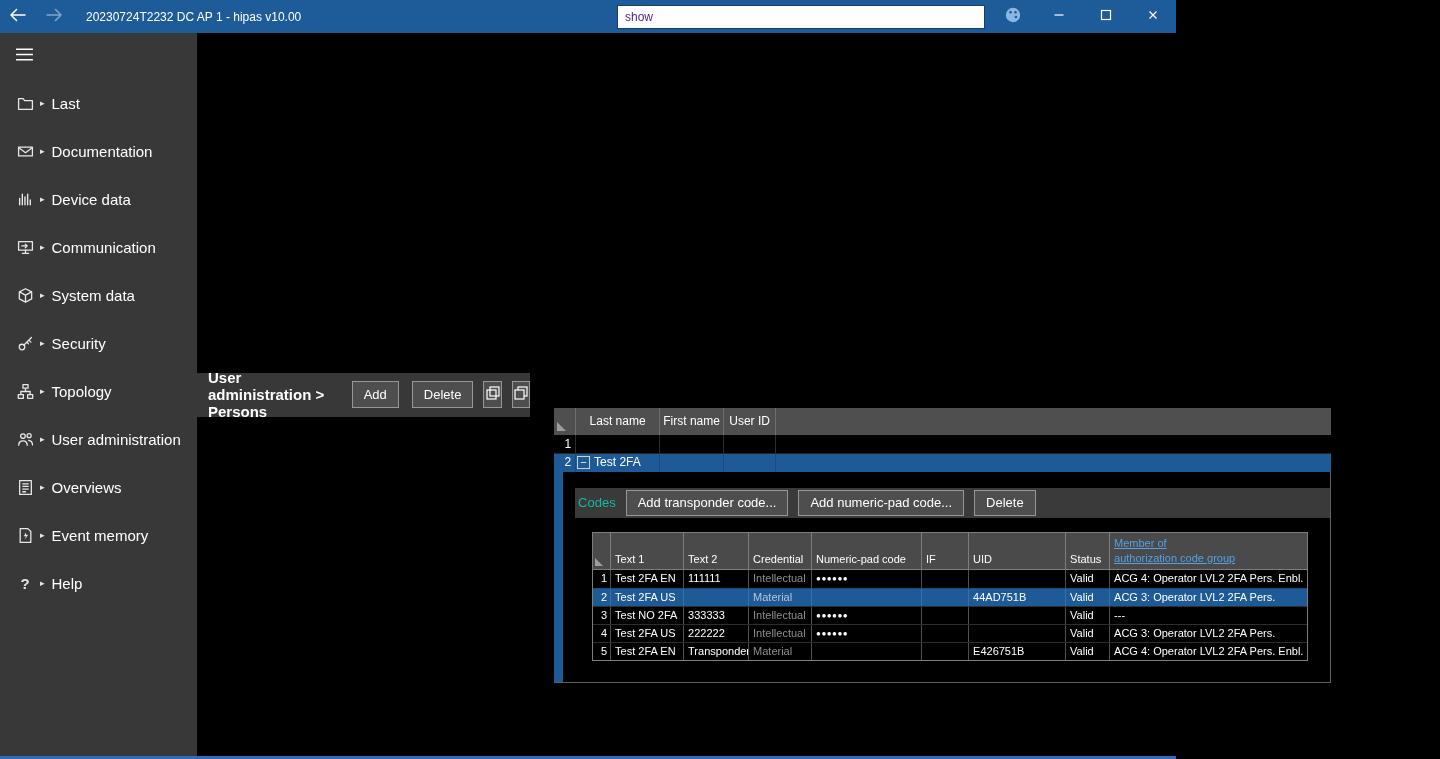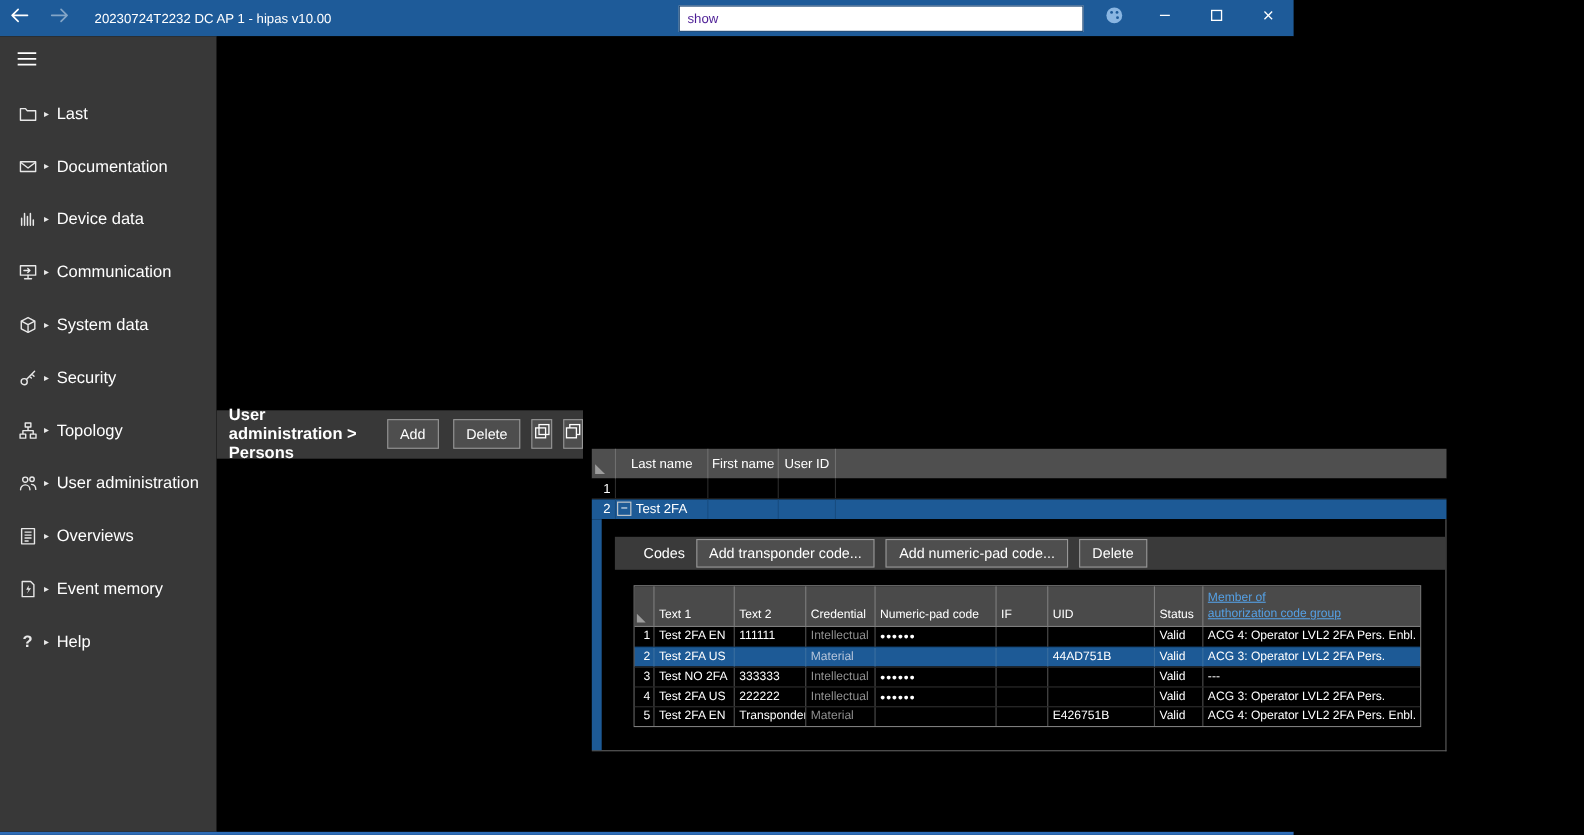--- a/index.html
+++ b/index.html
@@ -36,21 +36,21 @@
   .content-header { flex:0 0 44px; height:44px; background:#383838; display:flex; align-items:center; color:#fff; padding-left:11px; }
   .breadcrumb { font-size:15px; font-weight:bold; margin-right:17px; }
   .btn { background:#4e4e4e; border:1px solid #979797; color:#fff; font-size:13px; height:27px;
     padding:0 11px; display:inline-flex; align-items:center; cursor:pointer; font-family:inherit; white-space:nowrap; }
   .content-header .btn + .btn { margin-left:13px; }
   .icon-btn { width:30px; height:27px; background:#4e4e4e; border:1px solid #979797;
     display:inline-flex; align-items:center; justify-content:center; margin-left:10px; cursor:pointer; }
   .canvas { flex:1; position:relative; background:#000; }
 
   
-  .persons-grid { position:absolute; left:8px; top:13px; width:777px; color:#fff; font-size:12px; }
+  .persons-grid { position:absolute; left:24px; top:13px; width:777px; color:#fff; font-size:12px; }
   .pg-header { display:flex; height:27px; background:#4f4f4f; }
   .pg-h { border-right:1px solid #6f6f6f; display:flex; align-items:center; justify-content:center; }
   .pg-corner { width:22px; position:relative; border-right:1px solid #6f6f6f; }
   .pg-corner::after { content:""; position:absolute; left:3px; bottom:4px;
     border-left:9px solid #9d9d9d; border-top:9px solid transparent; }
   .w-last { width:84px; } .w-first { width:64px; } .w-user { width:52px; }
   .pg-filler { flex:1; }
   .pg-row { display:flex; height:19px; line-height:18px; background:#000; border-bottom:1px solid #262626; }
   .pg-row .cell { border-right:1px solid #2c2c2c; }
   .pg-num { width:22px; text-align:right; padding-right:4px; border-right:1px solid #2c2c2c; }
@@ -59,21 +59,21 @@
   .cell-last { display:flex; align-items:center; padding-left:1px; }
   .expander { flex:0 0 13px; width:13px; height:13px; border:1px solid #cfcfcf; color:#fff;
     font-size:11px; line-height:11px; text-align:center; margin-right:4px; cursor:pointer; }
 
   
   .detail { position:relative; width:777px; height:211px; background:#000;
     border-right:1px solid #5f5f5f; border-bottom:1px solid #5f5f5f; }
   .detail-strip { position:absolute; left:0; top:0; bottom:0; width:9px; background:#1d5a96; }
   .codes-toolbar { position:absolute; left:21px; right:0; top:16px; height:30px; background:#3a3a3a;
     display:flex; align-items:center; }
-  .codes-tab { font-size:13px; color:#ffffff; padding:0 10px 0 26px; cursor:pointer; }
+  .codes-tab { font-size:13px; color:#14b8a6; padding:0 10px 0 3px; cursor:pointer; }
   .codes-toolbar .btn { height:26px; margin-right:10px; }
 
   
   .codes-grid { position:absolute; left:38px; top:60px; width:716px; border:1px solid #7d7d7d;
     background:#000; font-size:11px; color:#fff; }
   .cg-header { display:flex; height:37px; background:#4a4a4a; border-bottom:1px solid #7d7d7d; }
   .cg-h { border-right:1px solid #7d7d7d; display:flex; align-items:flex-end; padding:0 0 4px 4px; }
   .cg-corner { position:relative; }
   .cg-corner::after { content:""; position:absolute; left:2px; bottom:3px;
     border-left:8px solid #9d9d9d; border-top:8px solid transparent; }

